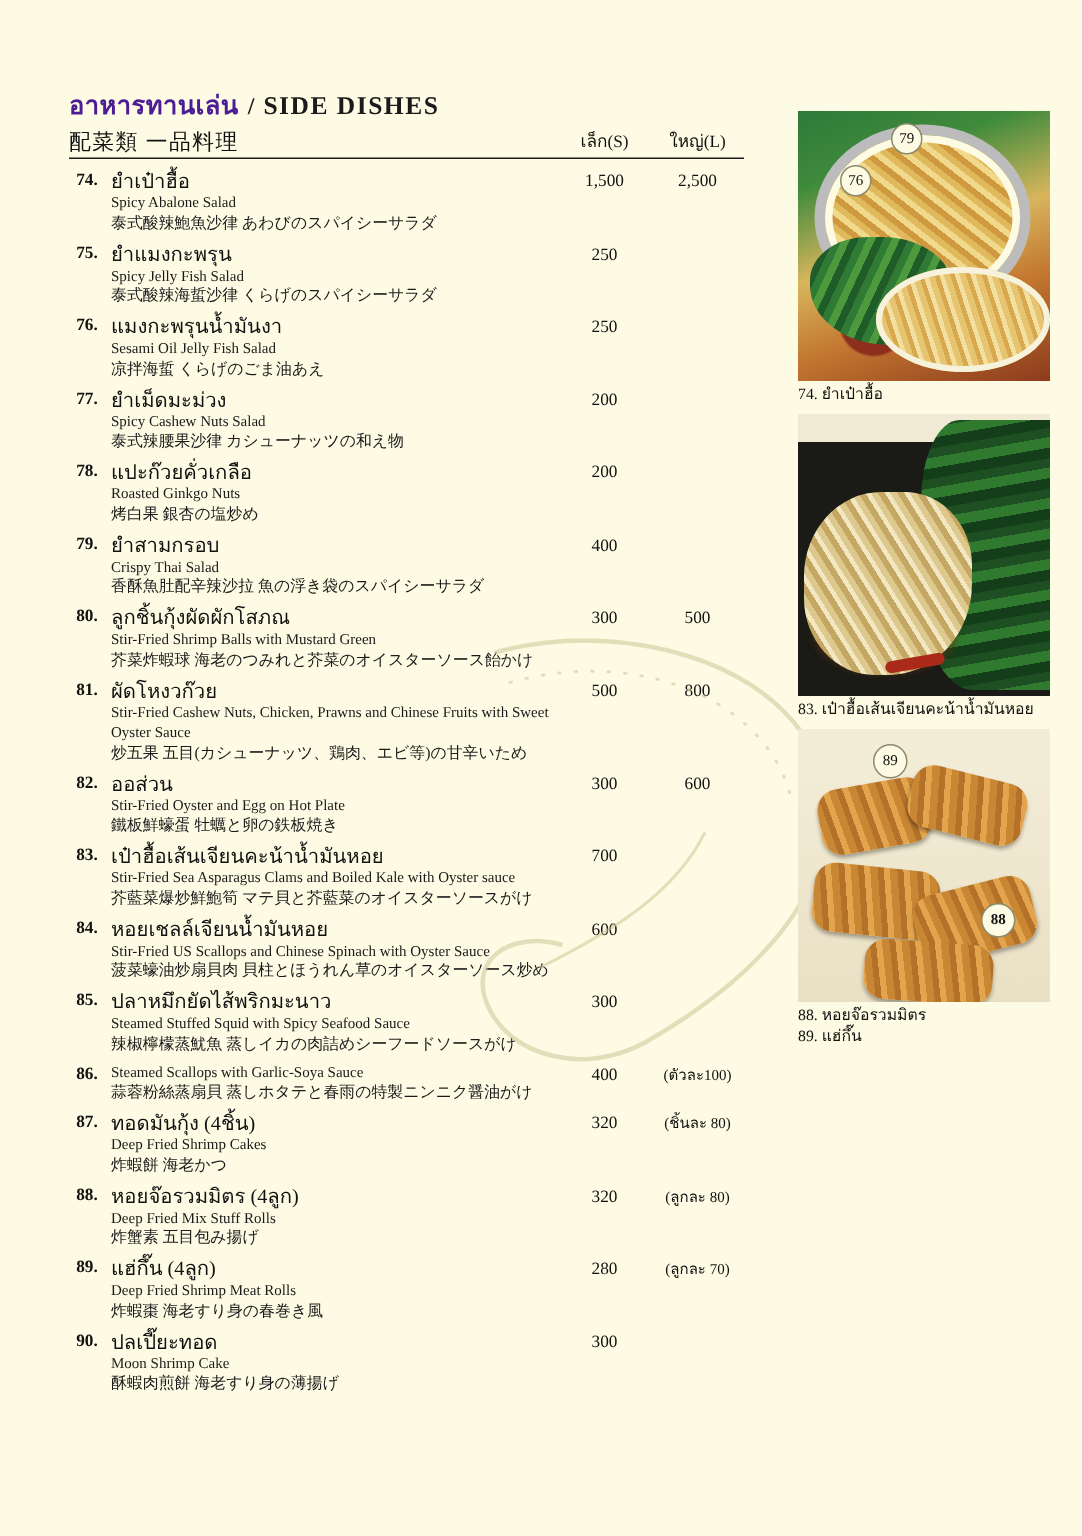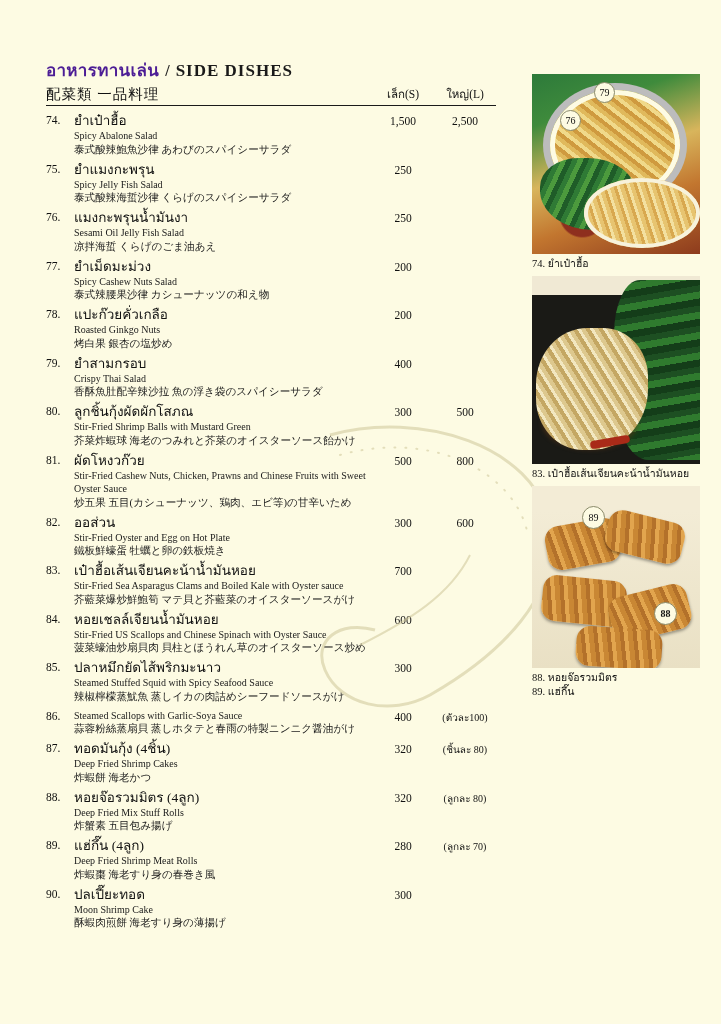--- a/index.html
+++ b/index.html
@@ -84,25 +84,26 @@
     position: relative;
     margin-bottom: 5.5px;
   }
   .item-main {
     display: flex;
     align-items: flex-start;
   }
   .num {
     width: 24px;
     flex: 0 0 24px;
-    text-align: left;
+    text-align: center;
     font-size: 11.5px;
     color: #111;
     padding-right: 4px;
     line-height: 15px;
+    font-weight: bold;
   }
   .names {
     flex: 1 1 auto;
     min-width: 0;
   }
   .n-thai {
     font-size: 13.5px;
     color: #111;
     line-height: 16px;
   }
@@ -582,21 +583,21 @@
       <div class="cap">83. เป๋าฮื้อเส้นเจียนคะน้าน้ำมันหอย</div>
     </div>
 
     <div class="photo-block">
       <div class="photo ph4">
         <div class="roll r1"></div>
         <div class="roll r2"></div>
         <div class="roll r3"></div>
         <div class="roll r4"></div>
         <div class="roll r5"></div>
-        <div class="badge" style="left:50px; top:20px; width:21px; height:21px;">89</div>
+        <div class="badge" style="left:50px; top:10px; width:21px; height:21px;">89</div>
         <div class="badge" style="left:122px; top:116px; width:21px; height:21px;font-weight:bold;">88</div>
       </div>
       <div class="cap">88. หอยจ๊อรวมมิตร</div>
       <div class="cap" style="margin-top:1px;">89. แฮ่กึ๊น</div>
     </div>
 
   </div>
 </div>
 
 </body></html>

